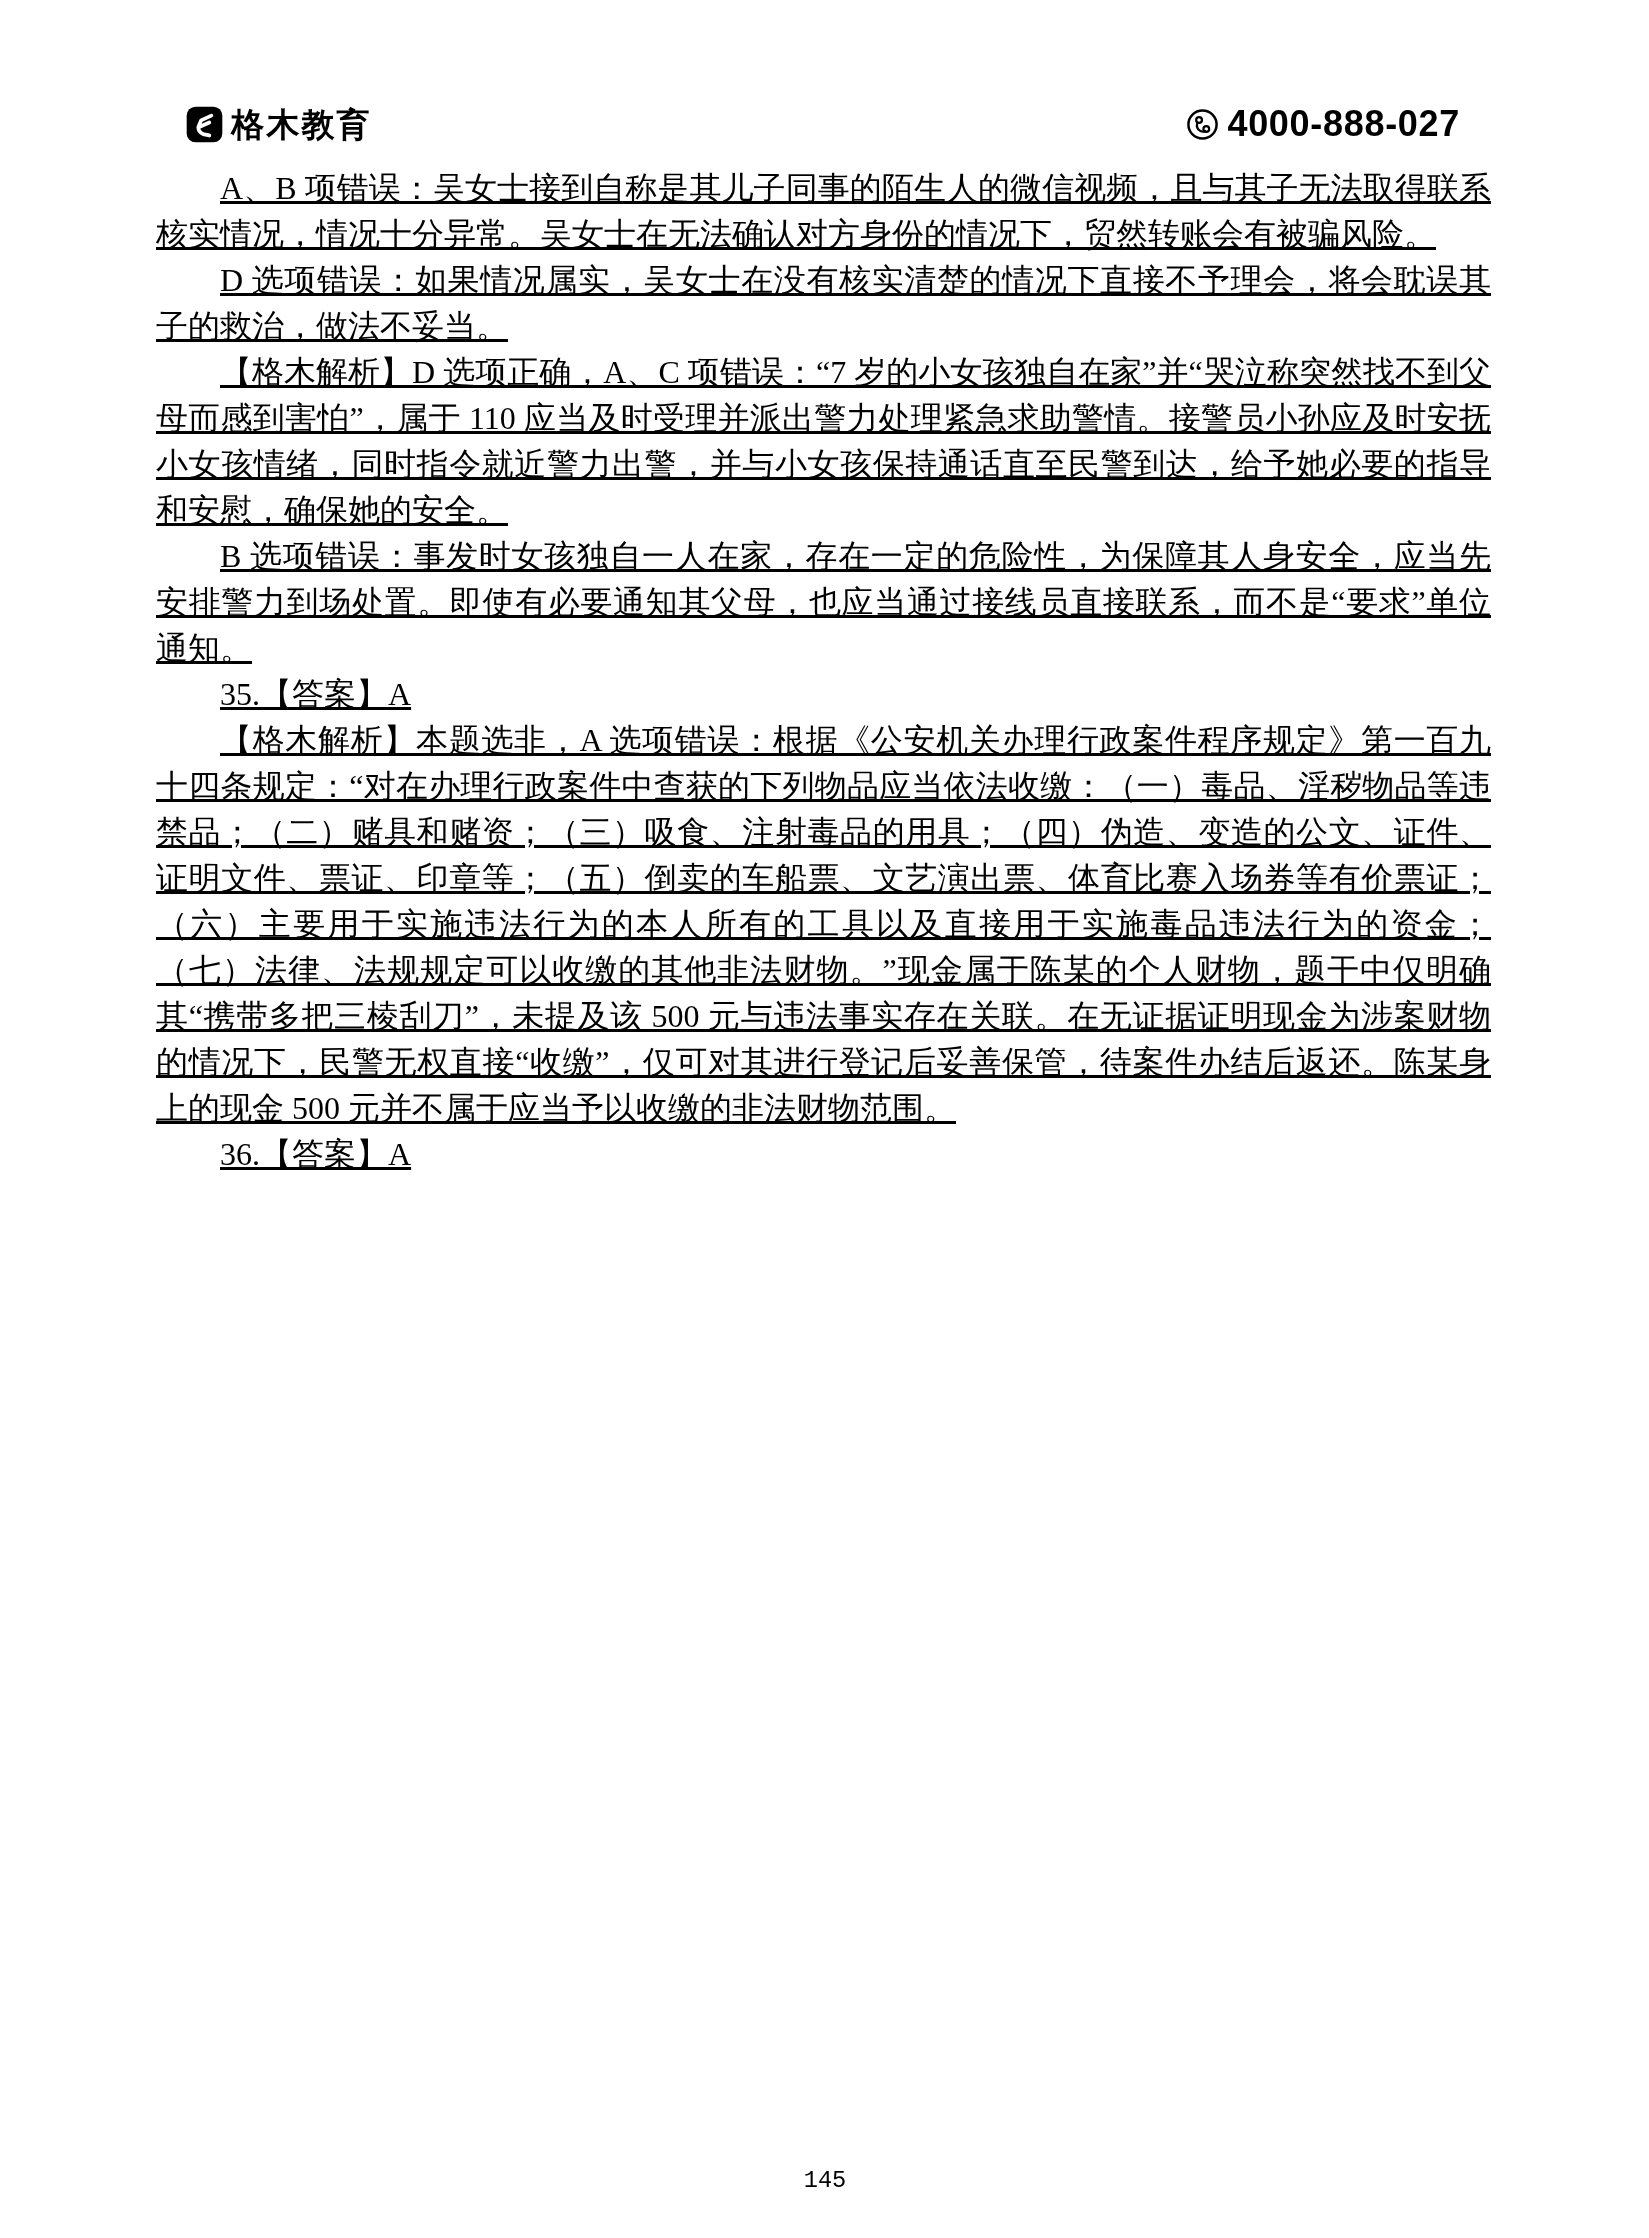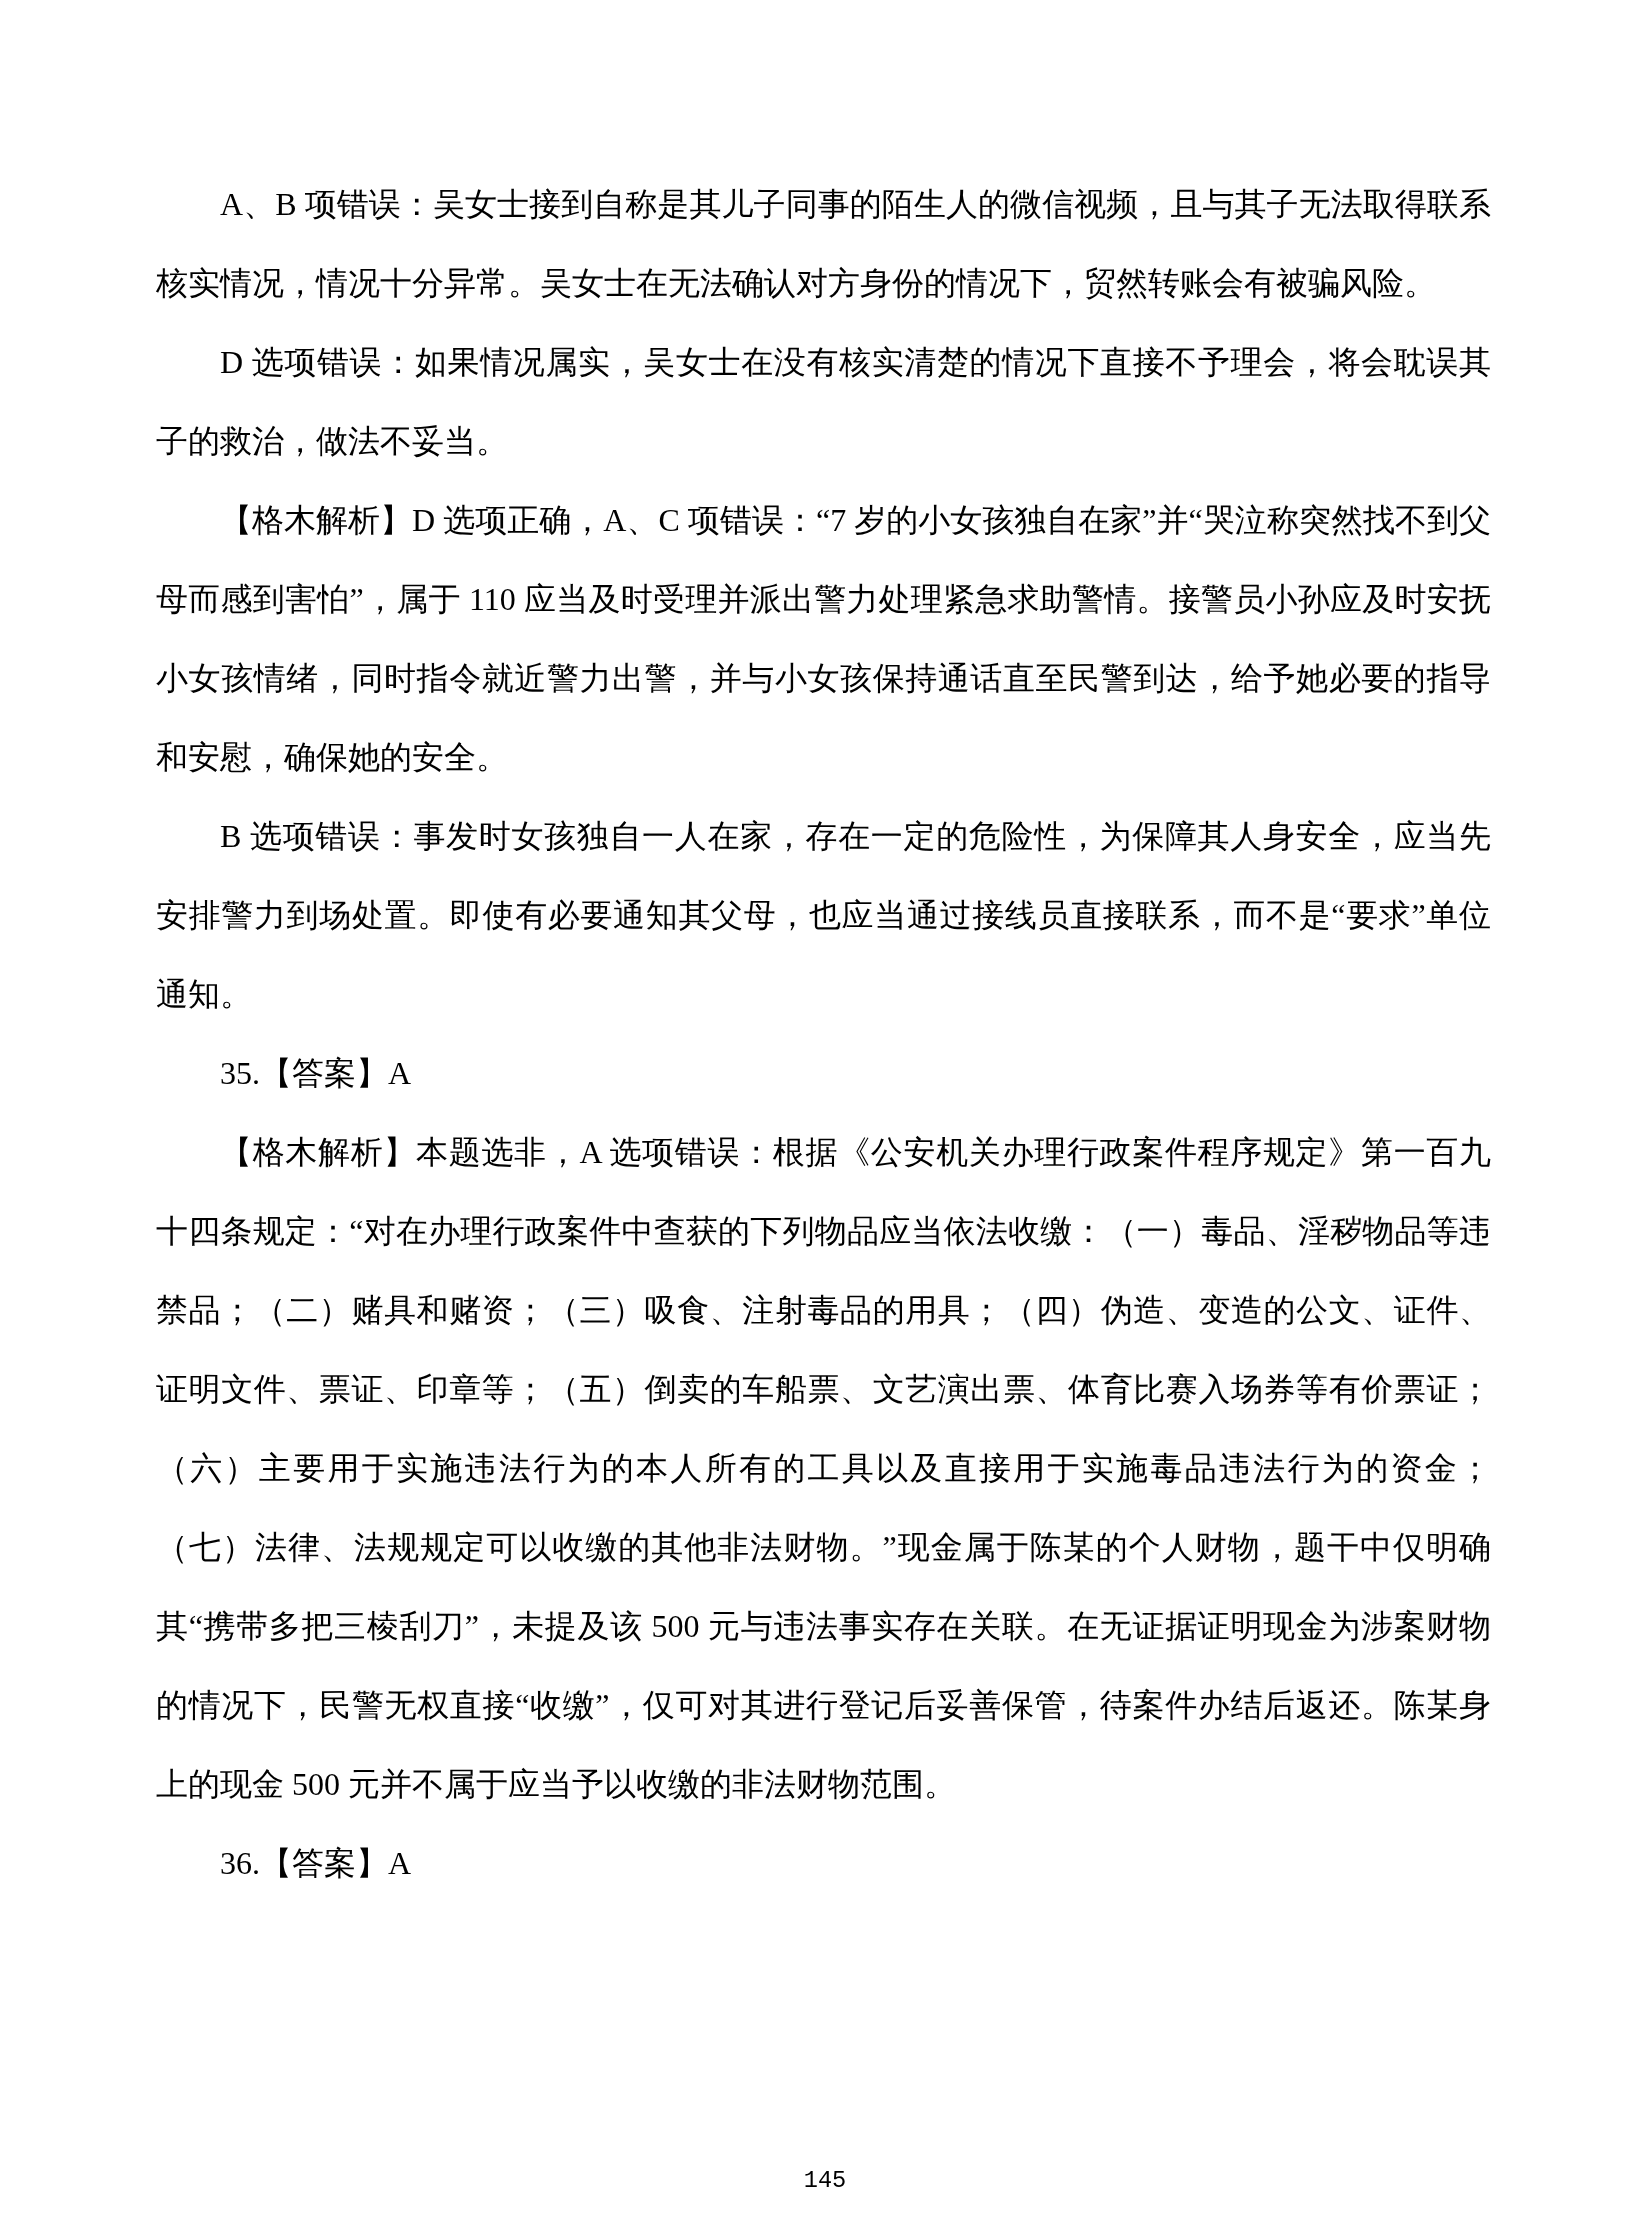--- a/index.html
+++ b/index.html
@@ -58,43 +58,68 @@
   
   .content {
     position: absolute;
     top: 165px;
     left: 156px;
     width: 1335px;
   }
   .content p.para {
     margin: 0;
     font-size: 32px;
-    line-height: 79px;
+    line-height: 46px;
     text-align: justify;
     text-indent: 2em;
     word-break: break-all;
+    text-decoration: underline;
   }
 
   
   .page-number {
     position: absolute;
     top: 2167px;
     left: 0;
     width: 100%;
     text-align: center;
     font-family: Liberation Mono, monospace;
     font-size: 23.6px;
     color: #000000;
   }
 </style>
 </head>
 <body>
 
 <div class="page">
 
+  <div class="header">
+    <div class="brand">
+      <span class="brand-icon">
+        <svg width="37" height="37" viewBox="0 0 54 54" aria-hidden="true">
+          <rect x="1" y="1" width="52" height="52" rx="13" fill="#000000"></rect>
+          <path d="M37 14 L22 21 L18 31 Q18 38 25 41 L34 43" fill="none" stroke="#ffffff" stroke-width="5.5" stroke-linecap="round" stroke-linejoin="round"></path>
+          <path d="M21 30 L34 24" fill="none" stroke="#ffffff" stroke-width="5.5" stroke-linecap="round"></path>
+        </svg>
+      </span>
+      <span class="brand-name">格木教育</span>
+    </div>
+
+    <div class="phone">
+      <span class="phone-icon">
+        <svg width="33" height="33" viewBox="0 0 48 48" aria-hidden="true">
+          <circle cx="24" cy="24" r="20.5" fill="none" stroke="#000000" stroke-width="3.6"></circle>
+          <circle cx="19" cy="17.5" r="4.2" fill="none" stroke="#000000" stroke-width="3.2"></circle>
+          <circle cx="29.5" cy="30.5" r="4.2" fill="none" stroke="#000000" stroke-width="3.2"></circle>
+          <path d="M16.5 21.5 Q14 30 21 33.5 Q25 35.5 28 33.5" fill="none" stroke="#000000" stroke-width="3.2" stroke-linecap="round"></path>
+        </svg>
+      </span>
+      <span class="phone-number">4000-888-027</span>
+    </div>
+  </div>
 
   <div class="content">
 
   <p class="para">A、B 项错误：吴女士接到自称是其儿子同事的陌生人的微信视频，且与其子无法取得联系核实情况，情况十分异常。吴女士在无法确认对方身份的情况下，贸然转账会有被骗风险。</p>
       <p class="para">D 选项错误：如果情况属实，吴女士在没有核实清楚的情况下直接不予理会，将会耽误其子的救治，做法不妥当。</p>
       <p class="para">【格木解析】D 选项正确，A、C 项错误：“7 岁的小女孩独自在家”并“哭泣称突然找不到父母而感到害怕”，属于 110 应当及时受理并派出警力处理紧急求助警情。接警员小孙应及时安抚小女孩情绪，同时指令就近警力出警，并与小女孩保持通话直至民警到达，给予她必要的指导和安慰，确保她的安全。</p>
       <p class="para">B 选项错误：事发时女孩独自一人在家，存在一定的危险性，为保障其人身安全，应当先安排警力到场处置。即使有必要通知其父母，也应当通过接线员直接联系，而不是“要求”单位通知。</p>
       <p class="para">35.【答案】A</p>
       <p class="para">【格木解析】本题选非，A 选项错误：根据《公安机关办理行政案件程序规定》第一百九十四条规定：“对在办理行政案件中查获的下列物品应当依法收缴：（一）毒品、淫秽物品等违禁品；（二）赌具和赌资；（三）吸食、注射毒品的用具；（四）伪造、变造的公文、证件、证明文件、票证、印章等；（五）倒卖的车船票、文艺演出票、体育比赛入场券等有价票证；（六）主要用于实施违法行为的本人所有的工具以及直接用于实施毒品违法行为的资金；（七）法律、法规规定可以收缴的其他非法财物。”现金属于陈某的个人财物，题干中仅明确其“携带多把三棱刮刀”，未提及该 500 元与违法事实存在关联。在无证据证明现金为涉案财物的情况下，民警无权直接“收缴”，仅可对其进行登记后妥善保管，待案件办结后返还。陈某身上的现金 500 元并不属于应当予以收缴的非法财物范围。</p>
       <p class="para">36.【答案】A</p>

